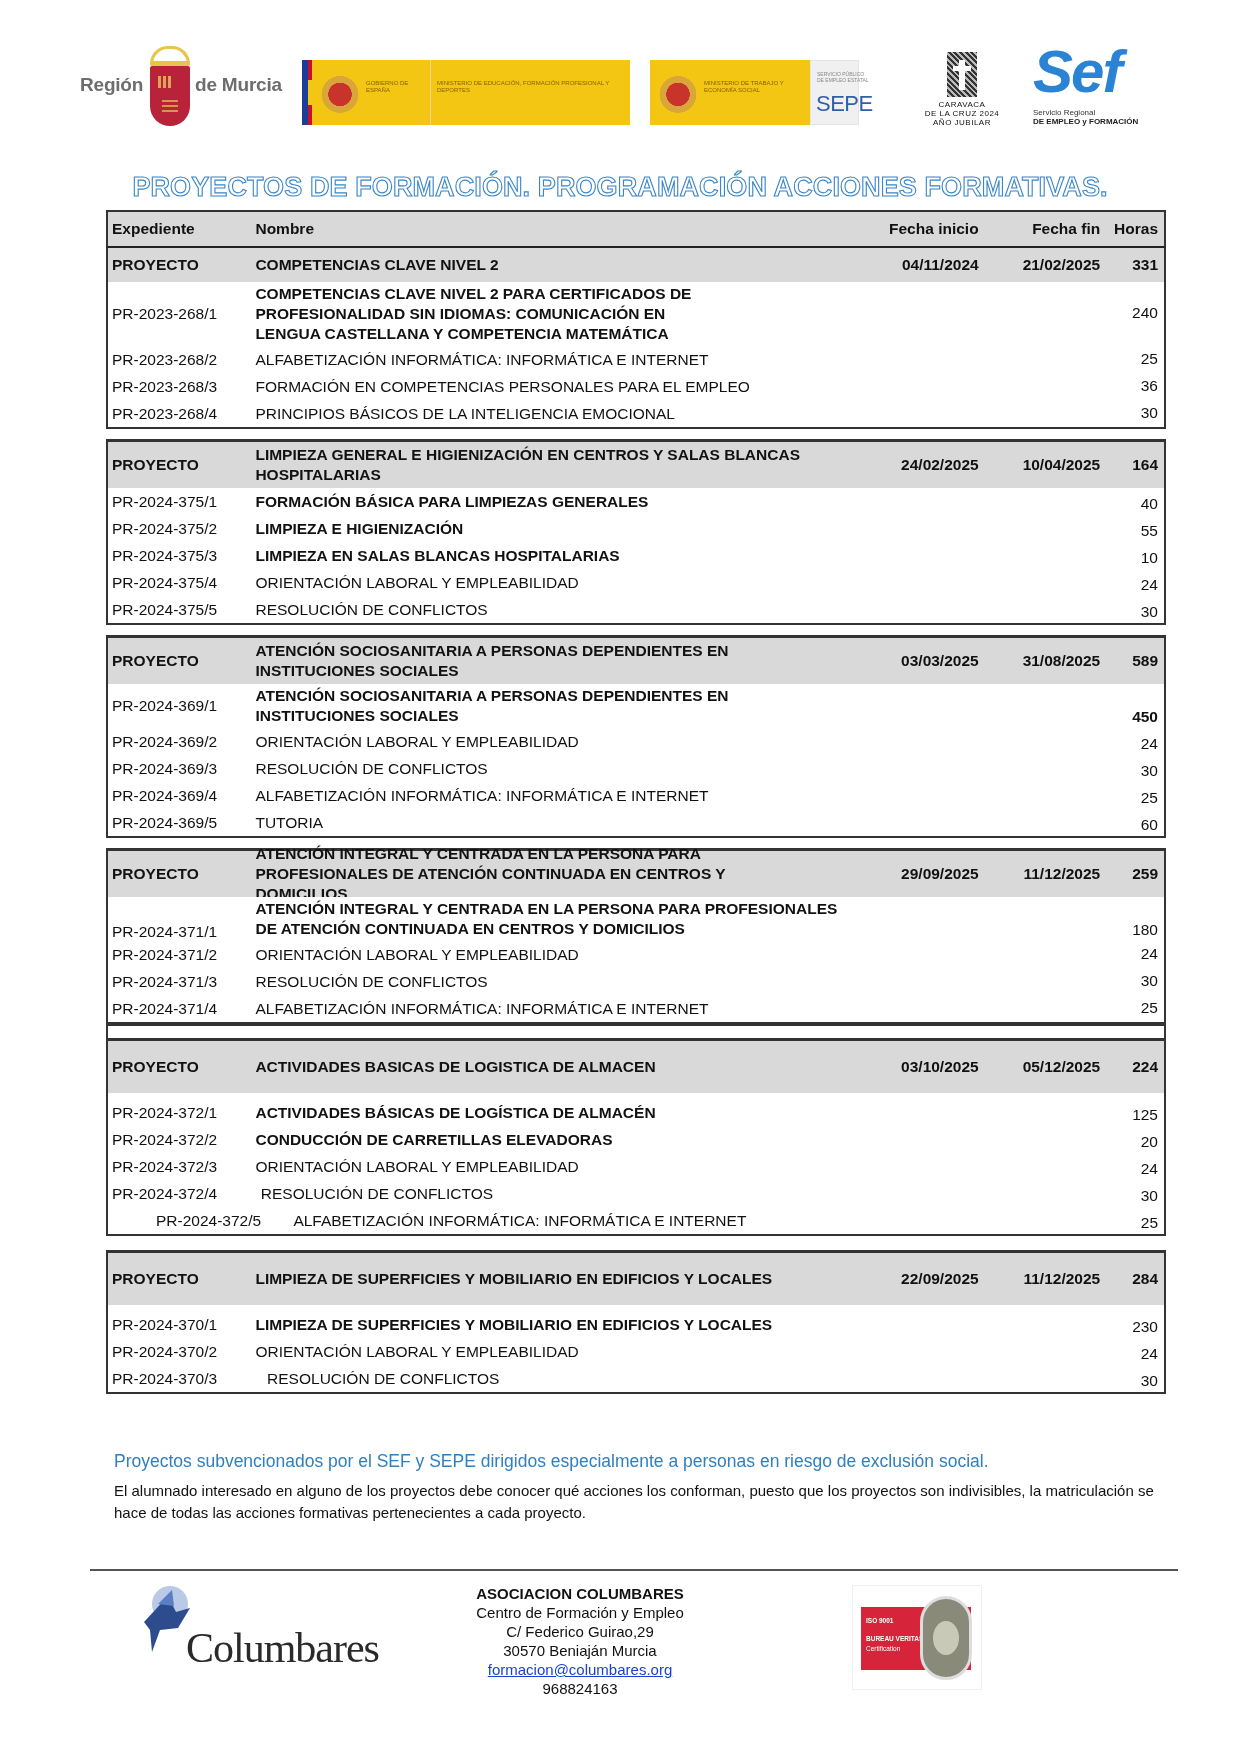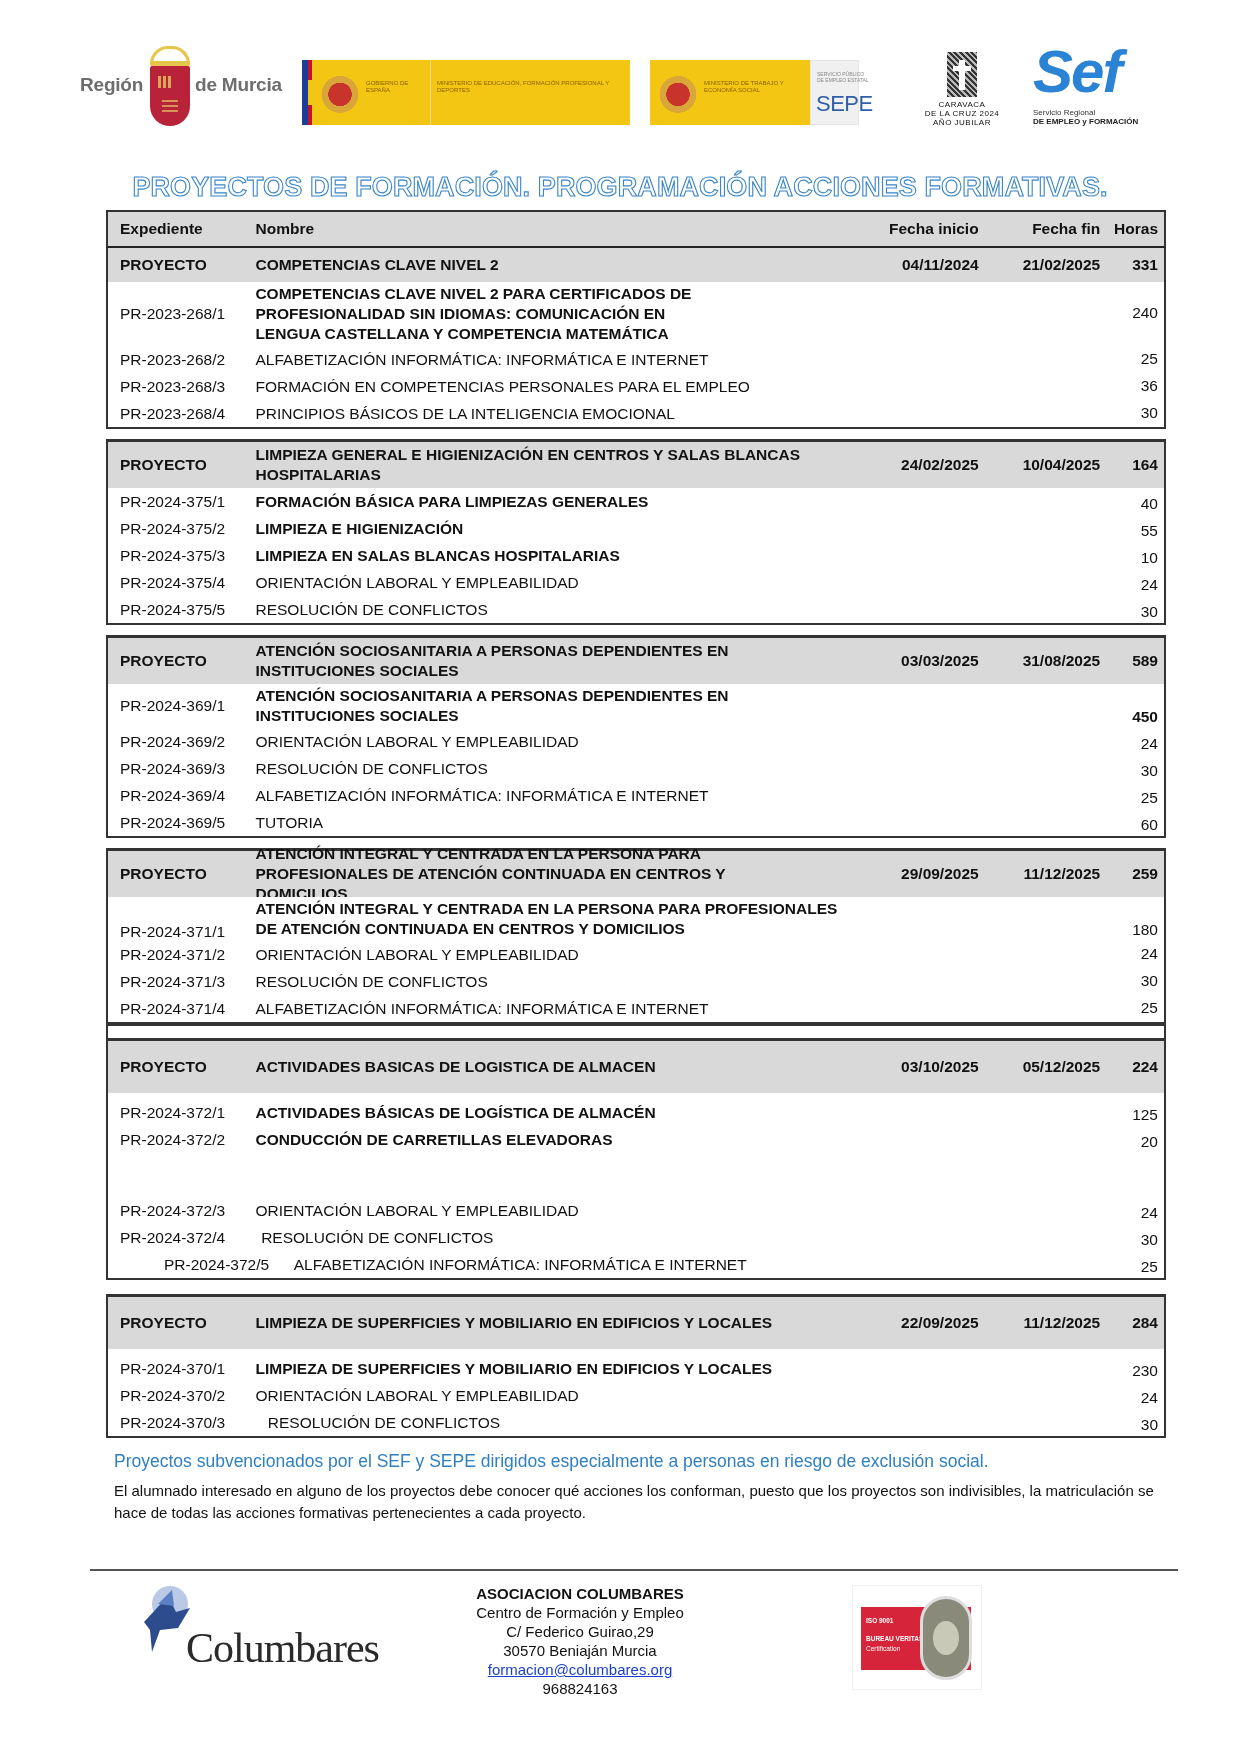--- a/index.html
+++ b/index.html
@@ -43,21 +43,21 @@
   .sef .sefword { font-size: 60px; font-weight: bold; font-style: italic; color: #2a83d4; line-height: 60px; letter-spacing: -2px; }
   .sef .sefsub1 { font-size: 8px; color: #333; margin-top: 6px; }
   .sef .sefsub2 { font-size: 8px; color: #222; font-weight: bold; }
 
   
   .doc-title { position: absolute; left: 0; top: 172px; width: 1240px; text-align: center; font-size: 27px; color: #ffffff; -webkit-text-stroke: 1.1px #3b86c7; letter-spacing: 0.1px; font-family: "Liberation Sans Narrow","Liberation Sans", sans-serif; }
 
   
   .table-wrap { position: absolute; left: 106px; top: 210px; width: 1060px; }
   .t-row { display: flex; align-items: center; font-size: 15.5px; position: relative; }
-  .c-exp { width: 146px; padding-left: 12px; }
+  .c-exp { width: 146px; padding-left: 4px; }
   .c-nom { width: 595px; padding-left: 2px; }
   .c-ini { width: 143px; text-align: right; padding-right: 10px; }
   .c-fin { width: 122px; text-align: right; padding-right: 10px; }
   .c-hor { width: 54px; text-align: right; padding-right: 6px; }
   .bold { font-weight: bold; }
 
   .hdr-row { background: #d9d9d9; height: 38px; font-weight: bold; border: 2px solid #333; border-bottom: 2px solid #222; }
   .block { border: 2px solid #333; border-top-width: 3px; margin-top: 0; }
   .block.first { border-top: none; }
   .block + .block { margin-top: 0; }
@@ -321,21 +321,21 @@
           <div class="c-fin"></div>
           <div class="c-hor">125</div>
         </div>
         <div class="t-row act-row" style="min-height: 27px;">
           <div class="c-exp">PR-2024-372/2</div>
           <div class="c-nom name-lines bold">CONDUCCIÓN DE CARRETILLAS ELEVADORAS</div>
           <div class="c-ini"></div>
           <div class="c-fin"></div>
           <div class="c-hor">20</div>
         </div>
-        <div class="t-row act-row" style="min-height: 27px; margin-top: 44px;">
+        <div class="t-row act-row" style="min-height: 27px;">
           <div class="c-exp">PR-2024-372/3</div>
           <div class="c-nom name-lines">ORIENTACIÓN LABORAL Y EMPLEABILIDAD</div>
           <div class="c-ini"></div>
           <div class="c-fin"></div>
           <div class="c-hor">24</div>
         </div>
         <div class="t-row act-row" style="min-height: 27px; gap: 12px;">
           <div class="c-exp">PR-2024-372/4</div>
           <div class="c-nom name-lines">RESOLUCIÓN DE CONFLICTOS</div>
           <div class="c-ini"></div>

